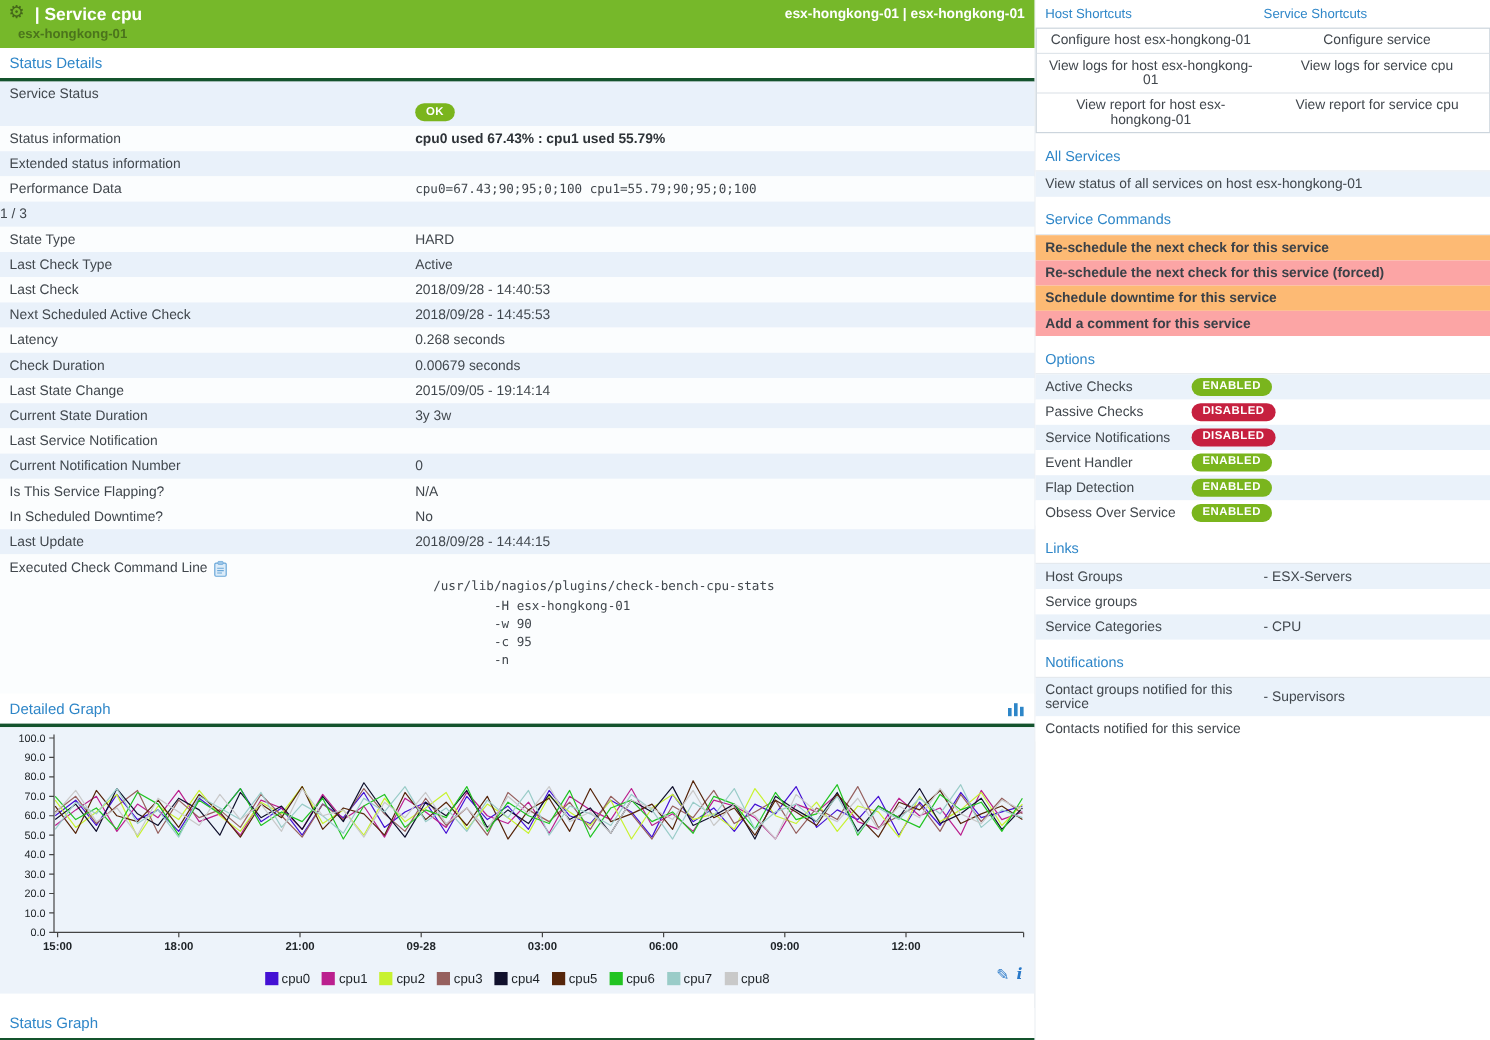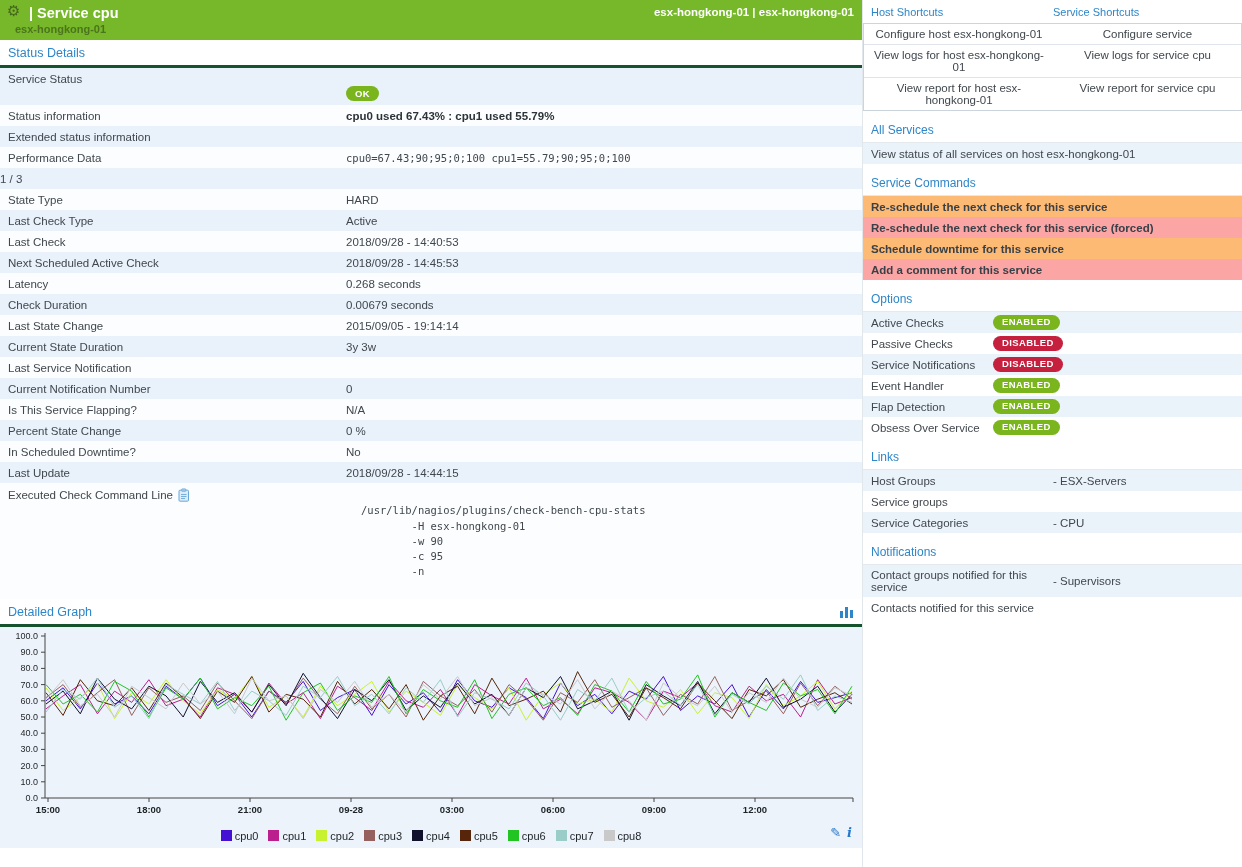--- a/index.html
+++ b/index.html
@@ -167,26 +167,20 @@
           <div class="lab">
             <span>Current Notification Number</span>
           </div>
           <div class="val"><span>0</span></div>
         </div>
         <div class="srow even">
           <div class="lab">
             <span>Is This Service Flapping?</span>
           </div>
           <div class="val"><span>N/A</span></div>
-        </div>
-        <div class="srow odd">
-          <div class="lab">
-            <span>Percent State Change</span>
-          </div>
-          <div class="val"><span>0 %</span></div>
         </div>
         <div class="srow even">
           <div class="lab">
             <span>In Scheduled Downtime?</span>
           </div>
           <div class="val"><span>No</span></div>
         </div>
         <div class="srow odd">
           <div class="lab">
             <span>Last Update</span>

